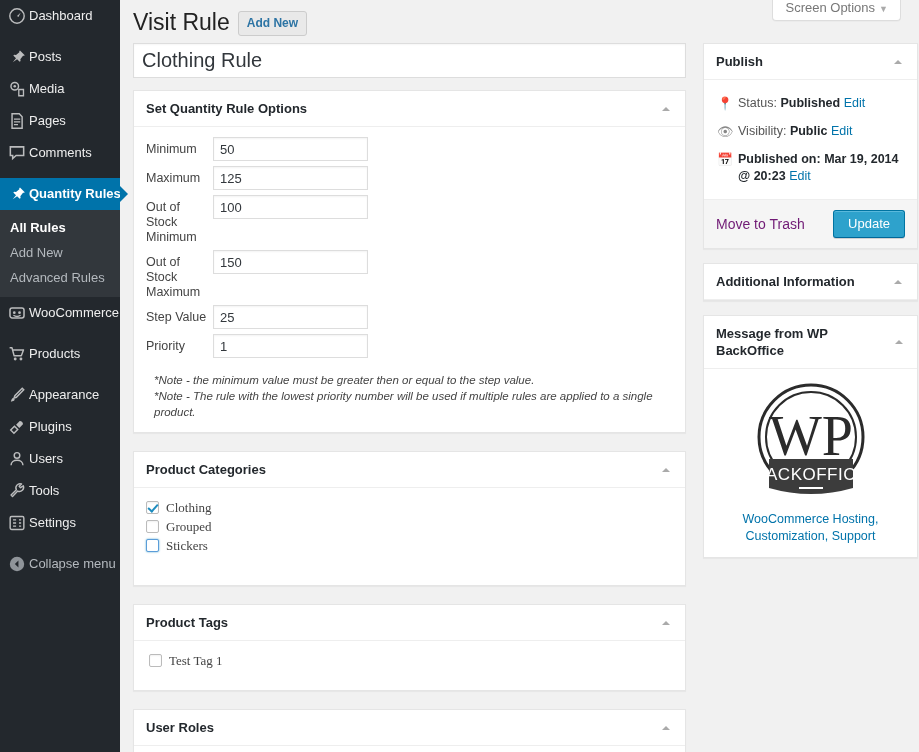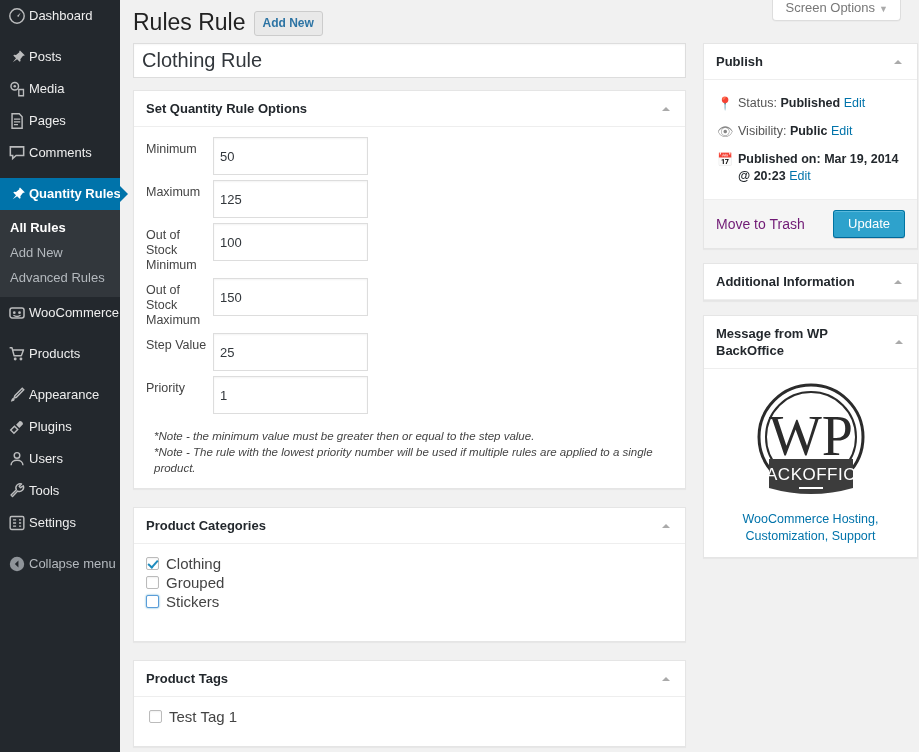--- a/index.html
+++ b/index.html
@@ -110,36 +110,36 @@
   }
   .inside { padding:10px 12px 12px 12px; }
 
   
   .form-row { display:flex; align-items:flex-start; margin-bottom:5px; }
   .form-row .lbl {
     width:67px; flex:0 0 67px; padding-top:5px;
     font-size:12.5px; color:#444; line-height:15px;
   }
   .form-row input[type=text] {
-    width:155px; height:24px; padding:18px 6px;
+    width:155px; height:24px; padding:4px 6px;
     border:1px solid #ddd; background:#fff; outline:none;
     font-size:13px; color:#32373c;
     font-family:"Liberation Sans", sans-serif;
     box-shadow: inset 0 1px 2px rgba(0,0,0,.05);
   }
   .note {
     font-style:italic; font-size:11.5px; color:#444;
     line-height:16px; margin:0;
   }
   .notes-wrap { margin-top:14px; padding-left:8px; }
 
   
   .cb-list { margin:0; padding:0; list-style:none; }
   .cb-row { display:flex; align-items:center; gap:7px; padding:1px 0; line-height:17px; }
-  .cb-row .cb-label { font-size:15px; color:#444; }
+  .cb-row .cb-label { font-size:13px; color:#444;font-family:Liberation Serif, serif; }
   .cbx {
     width:13px; height:13px; flex:0 0 13px;
     border:1px solid #bbb; background:#fff; border-radius:2px;
     position:relative; display:inline-block; cursor:pointer;
     box-shadow: inset 0 1px 2px rgba(0,0,0,.06);
   }
   .cbx.checked::after {
     content:""; position:absolute; left:3px; top:0px;
     width:4px; height:8px; border:solid #1e8cbe;
     border-width:0 2px 2px 0; transform:rotate(42deg);
@@ -324,21 +324,21 @@
       </div>
     </div>
 </div>
 
 <div id="wpbody">
   <div id="screen-options-tab">
     <span>Screen Options</span><span class="caret">▼</span>
   </div>
 
   <div id="wpbody-inner">
-    <h1 class="page-title">Rules Rule</h1><a class="page-title-action">Add New</a>
+    <h1 class="page-title">Visit Rule</h1><a class="page-title-action">Add New</a>
 
     <div id="post-body">
 
       <div id="post-body-content">
 
         <div id="titlediv">
           <input type="text" value="Clothing Rule" placeholder="Enter title here" style="">
         </div>
 
         <div class="postbox">

